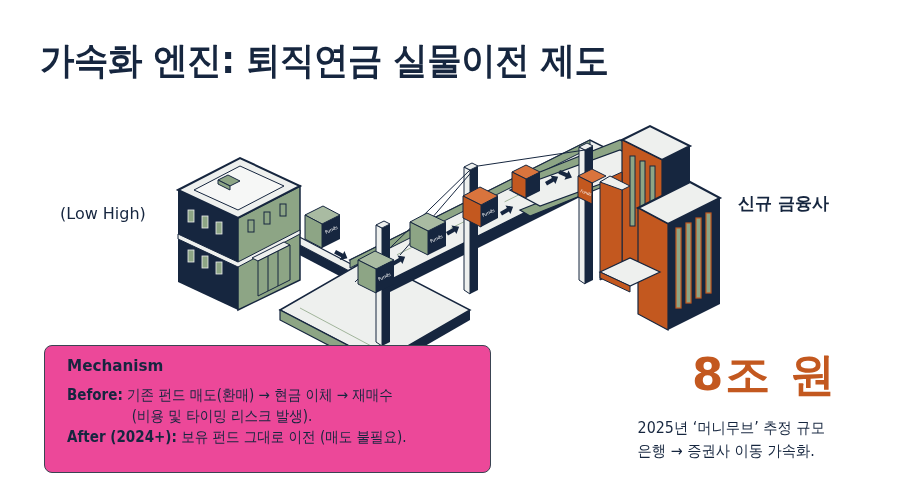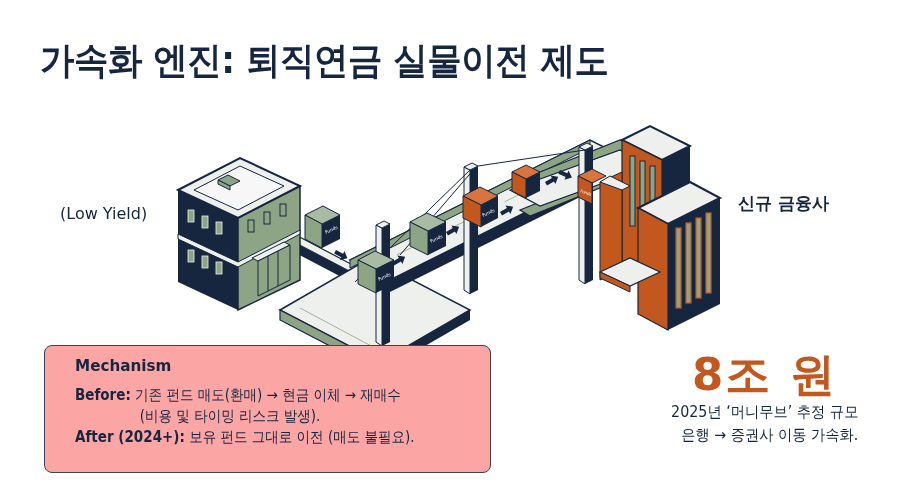--- a/index.html
+++ b/index.html
@@ -16,43 +16,43 @@
     .bank-label { position: absolute; text-align: center; white-space: nowrap; }
     .bank-label .ko { font-size: 17px; font-weight: 700; color: #16263f; line-height: 22px; }
     .bank-label .en { font-size: 16px; font-weight: 400; color: #16263f; line-height: 22px; }
     .bank-left { left: 60px; top: 203px; }
     .bank-right { left: 738px; top: 192px; }
 
     .illus { position: absolute; left: 160px; top: 110px; width: 600px; height: 235px; }
 
     .mech-box {
       position: absolute; left: 44px; top: 345px; width: 447px; height: 128px;
-      border: 1.5px solid #3a4452; border-radius: 8px; background: #fca5a5;
-      padding: 10px 30px;
+      border: 1.5px solid #3a4452; border-radius: 8px; background: #ec4899;
+      padding: 10px 22px;
     }
     .mech-title { font-size: 16px; font-weight: 700; color: #16263f; margin-bottom: 10px; transform: scaleX(0.95); transform-origin: left; }
     .mech-line { font-size: 15px; color: #16263f; line-height: 21px; white-space: nowrap; transform: scaleX(0.9); transform-origin: left; }
     .mech-line b { font-weight: 700; }
     .mech-line.indent { padding-left: 72px; }
 
     .stat-big {
       position: absolute; left: 692px; top: 345px;
       font-size: 45px; font-weight: 700; color: #c3581f; letter-spacing: 2px;
       white-space: nowrap;
     }
-    .stat-desc { position: absolute; left: 628px; top: 401px; text-align: right; width: 240px; }
+    .stat-desc { position: absolute; left: 628px; top: 417px; text-align: left; width: 240px; }
     .stat-desc div { font-size: 15.5px; color: #16263f; line-height: 23px; white-space: nowrap; transform: scaleX(0.92); }
   </style>
 </head>
 <body>
 
 <div class="title">가속화 엔진: 퇴직연금 실물이전 제도</div>
 
 <div class="bank-label bank-left">
-  <div class="en">(Low Yield)</div>
+  <div class="en">(Low High)</div>
 </div>
 
 <div class="bank-label bank-right">
   <div class="ko">신규 금융사</div>
 </div>
 
 <svg class="illus" viewBox="0 0 600 235" xmlns="http://www.w3.org/2000/svg">
   <defs>
     <g id="arrow">
       <path d="M0,0 L8,0 L8,-3 L14,2 L8,7 L8,4 L0,4 Z" fill="#16263f"></path>

